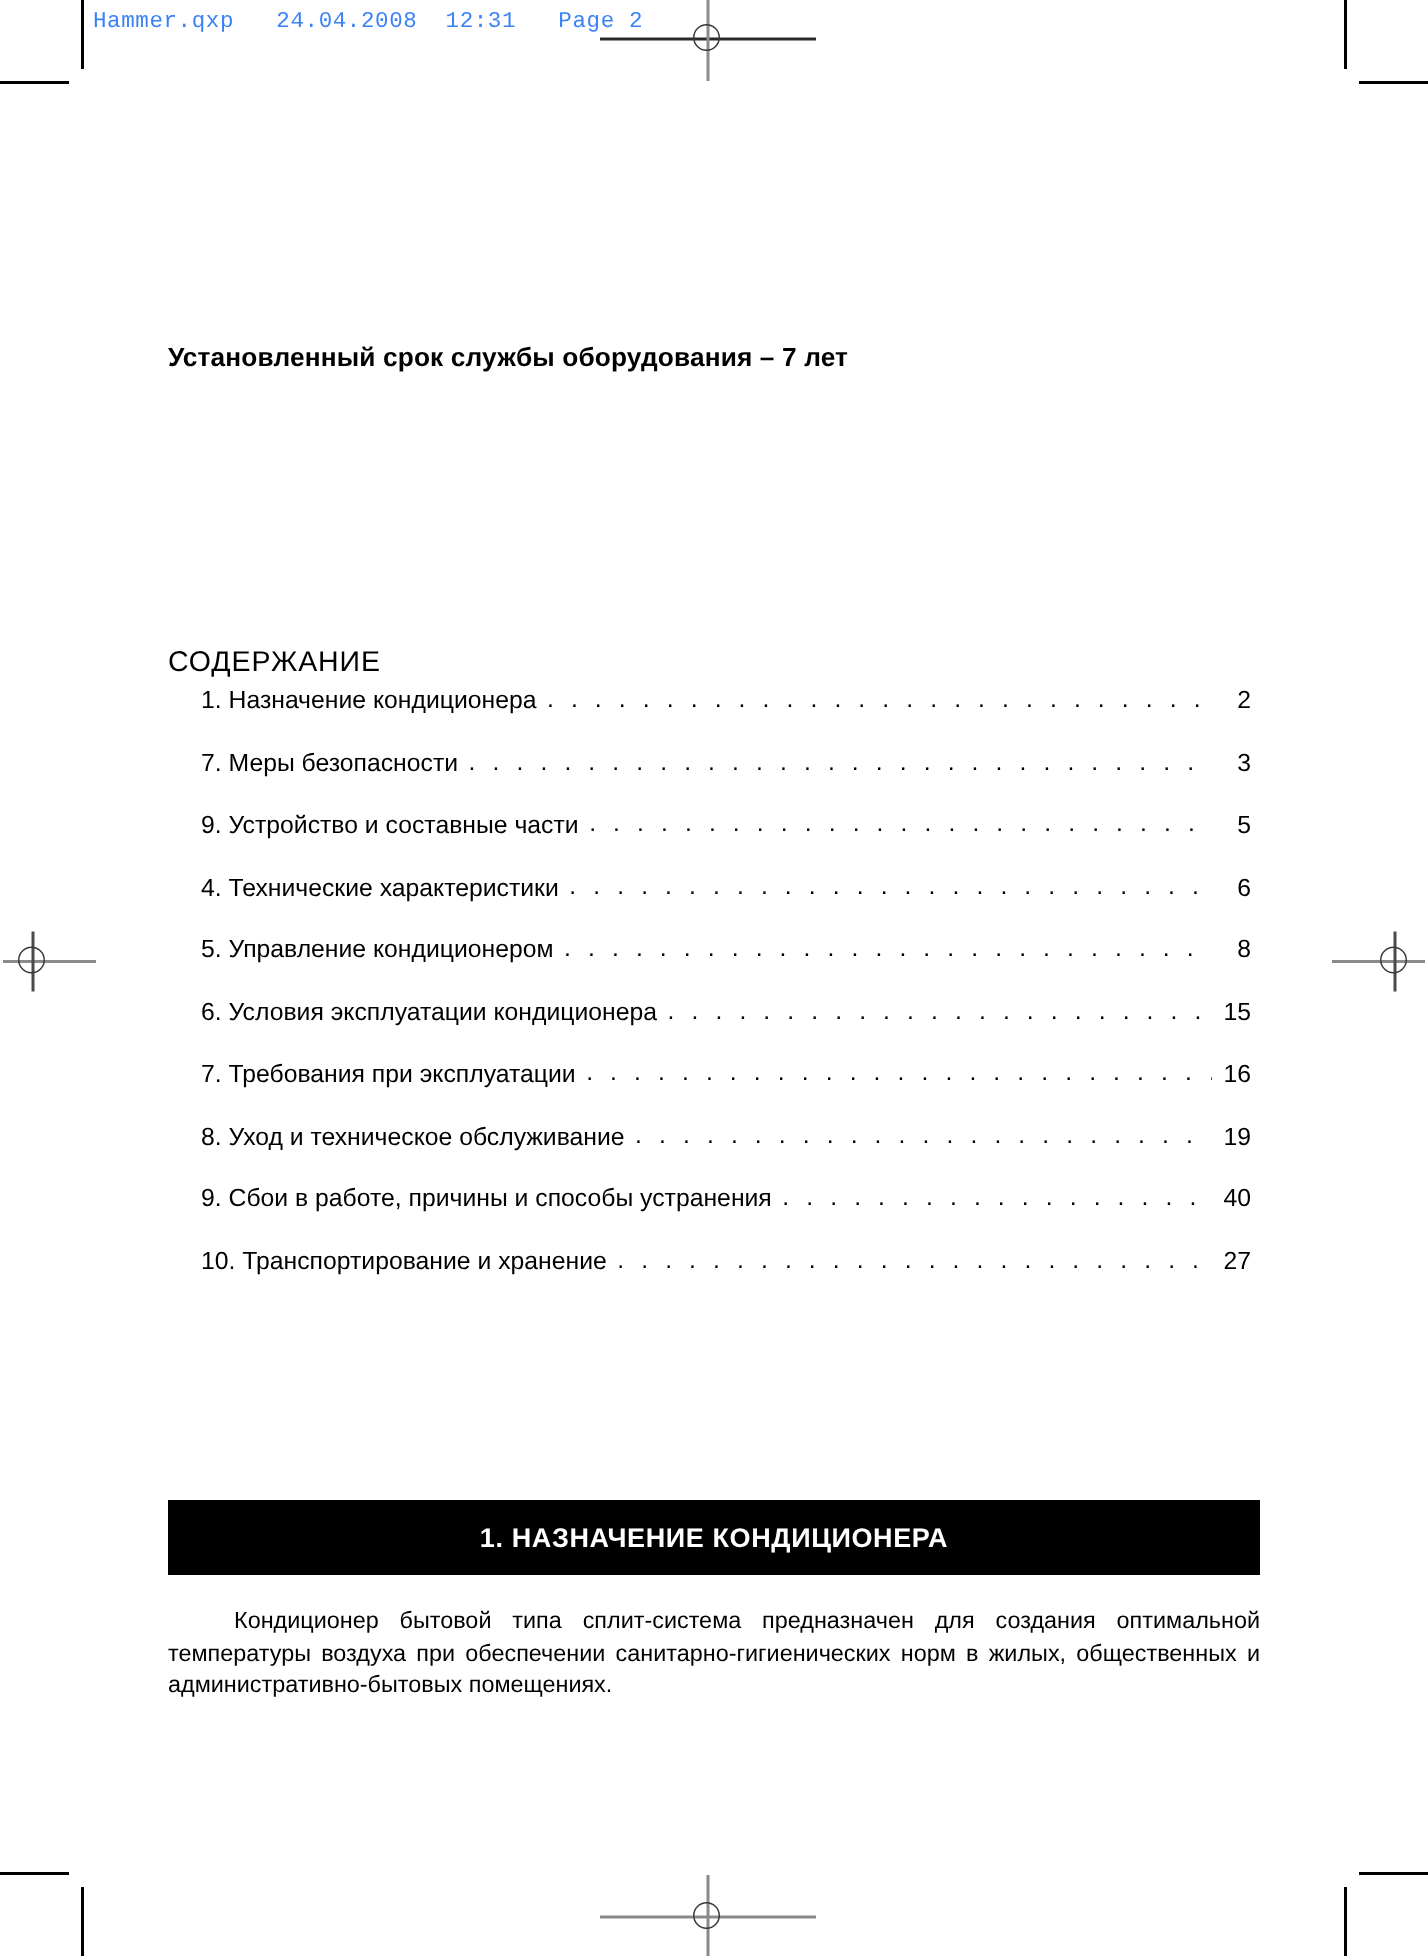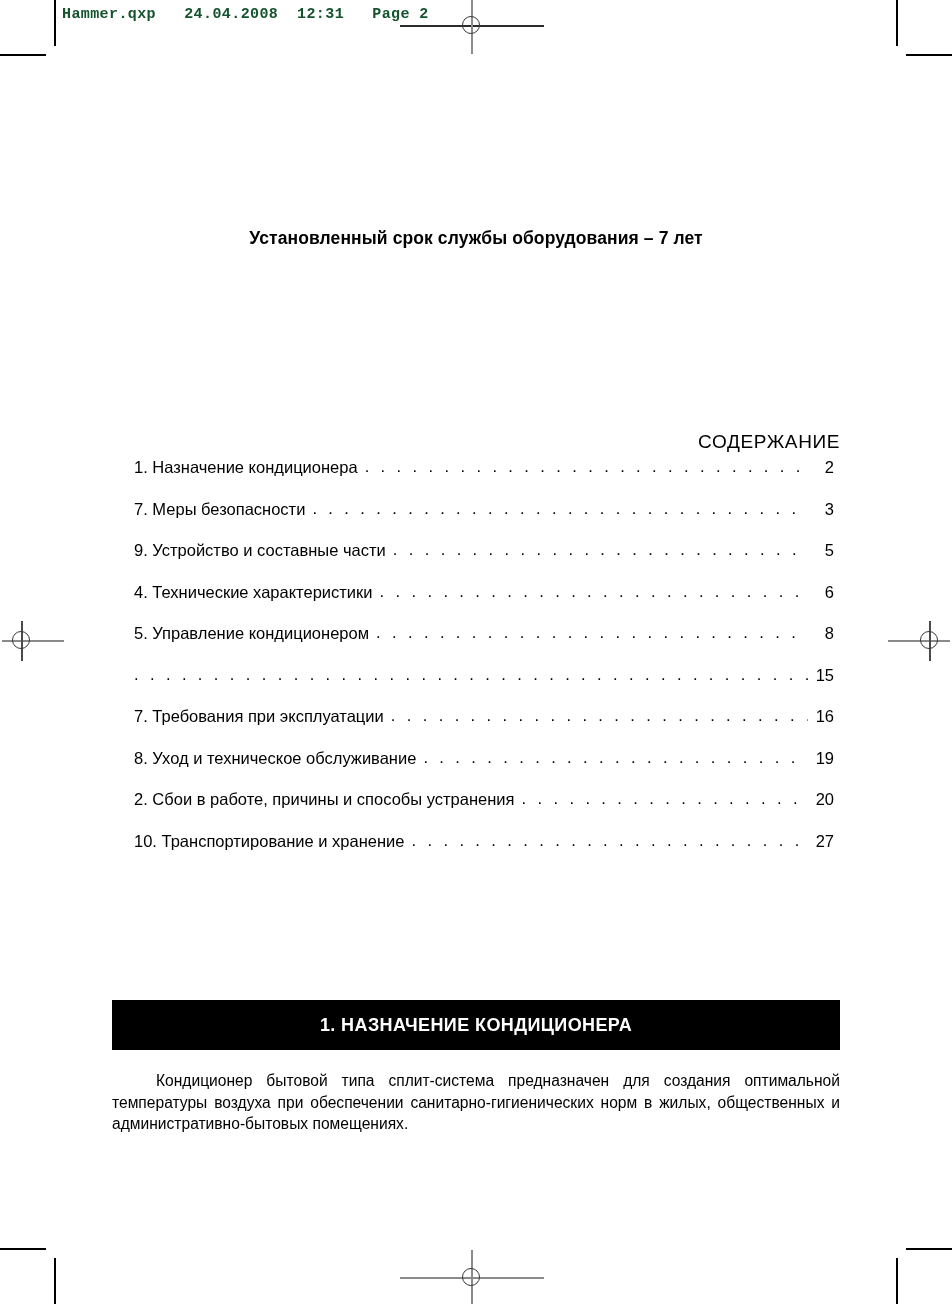--- a/index.html
+++ b/index.html
@@ -68,50 +68,48 @@
   .reg-mark.bottom .vbar{ top: -8px;  height: 56px; background: #8a8a8a; }
 
   
   .file-header {
     position: absolute;
     left: 62px;
     top: 6px;
     font-family: "Liberation Mono", "DejaVu Sans Mono", monospace;
     font-size: 15px;
     letter-spacing: 0.4px;
-    color: #14532d;
+    color: #3b82f6;
     white-space: pre;
-    font-weight: bold;
   }
 
   
   .content {
     position: absolute;
     left: 112px;
     top: 0;
     width: 728px;
   }
 
   .service-life {
     position: absolute;
     left: 0;
     top: 228px;
     width: 728px;
-    text-align: center;
     font-size: 17.5px;
     font-weight: bold;
     letter-spacing: 0.1px;
   }
 
   .toc-title {
     position: absolute;
     left: 0;
     top: 431px;
     width: 728px;
-    text-align: right;
+    text-align: left;
     font-size: 19px;
     letter-spacing: 0.6px;
   }
 
   .toc {
     position: absolute;
     left: 22px;
     top: 458px;
     width: 700px;
   }
@@ -246,37 +244,38 @@
           <span class="toc-label">4. Технические характеристики</span>
           <span class="toc-leader">. . . . . . . . . . . . . . . . . . . . . . . . . . . . . . . . . . . . . . . . . . . . . . . . . . . . . . . . . . . . . . . . . . . . . . . . . . . . . . . . . . . . . . . . . .</span>
           <span class="toc-page">6</span>
         </div>
         <div class="toc-row">
           <span class="toc-label">5. Управление кондиционером</span>
           <span class="toc-leader">. . . . . . . . . . . . . . . . . . . . . . . . . . . . . . . . . . . . . . . . . . . . . . . . . . . . . . . . . . . . . . . . . . . . . . . . . . . . . . . . . . . . . . . . . .</span>
           <span class="toc-page">8</span>
         </div>
         <div class="toc-row">
+          <span class="toc-label">6. Условия эксплуатации кондиционера</span>
           <span class="toc-leader">. . . . . . . . . . . . . . . . . . . . . . . . . . . . . . . . . . . . . . . . . . . . . . . . . . . . . . . . . . . . . . . . . . . . . . . . . . . . . . . . . . . . . . . . . .</span>
           <span class="toc-page">15</span>
         </div>
         <div class="toc-row">
           <span class="toc-label">7. Требования при эксплуатации</span>
           <span class="toc-leader">. . . . . . . . . . . . . . . . . . . . . . . . . . . . . . . . . . . . . . . . . . . . . . . . . . . . . . . . . . . . . . . . . . . . . . . . . . . . . . . . . . . . . . . . . .</span>
           <span class="toc-page">16</span>
         </div>
         <div class="toc-row">
           <span class="toc-label">8. Уход и техническое обслуживание</span>
           <span class="toc-leader">. . . . . . . . . . . . . . . . . . . . . . . . . . . . . . . . . . . . . . . . . . . . . . . . . . . . . . . . . . . . . . . . . . . . . . . . . . . . . . . . . . . . . . . . . .</span>
           <span class="toc-page">19</span>
         </div>
         <div class="toc-row">
-          <span class="toc-label">2. Сбои в работе, причины и способы устранения</span>
-          <span class="toc-leader">. . . . . . . . . . . . . . . . . . . . . . . . . . . . . . . . . . . . . . . . . . . . . . . . . . . . . . . . . . . . . . . . . . . . . . . . . . . . . . . . . . . . . . . . . .</span>
-          <span class="toc-page">20</span>
+          <span class="toc-label">9. Сбои в работе, причины и способы устранения</span>
+          <span class="toc-leader">. . . . . . . . . . . . . . . . . . . . . . . . . . . . . . . . . . . . . . . . . . . . . . . . . . . . . . . . . . . . . . . . . . . . . . . . . . . . . . . . . . . . . . . . . .</span>
+          <span class="toc-page">40</span>
         </div>
         <div class="toc-row">
           <span class="toc-label">10. Транспортирование и хранение</span>
           <span class="toc-leader">. . . . . . . . . . . . . . . . . . . . . . . . . . . . . . . . . . . . . . . . . . . . . . . . . . . . . . . . . . . . . . . . . . . . . . . . . . . . . . . . . . . . . . . . . .</span>
           <span class="toc-page">27</span>
         </div>
       </div>
 
     <div class="section-banner">
       <span class="section-banner-text">1. НАЗНАЧЕНИЕ КОНДИЦИОНЕРА</span>

